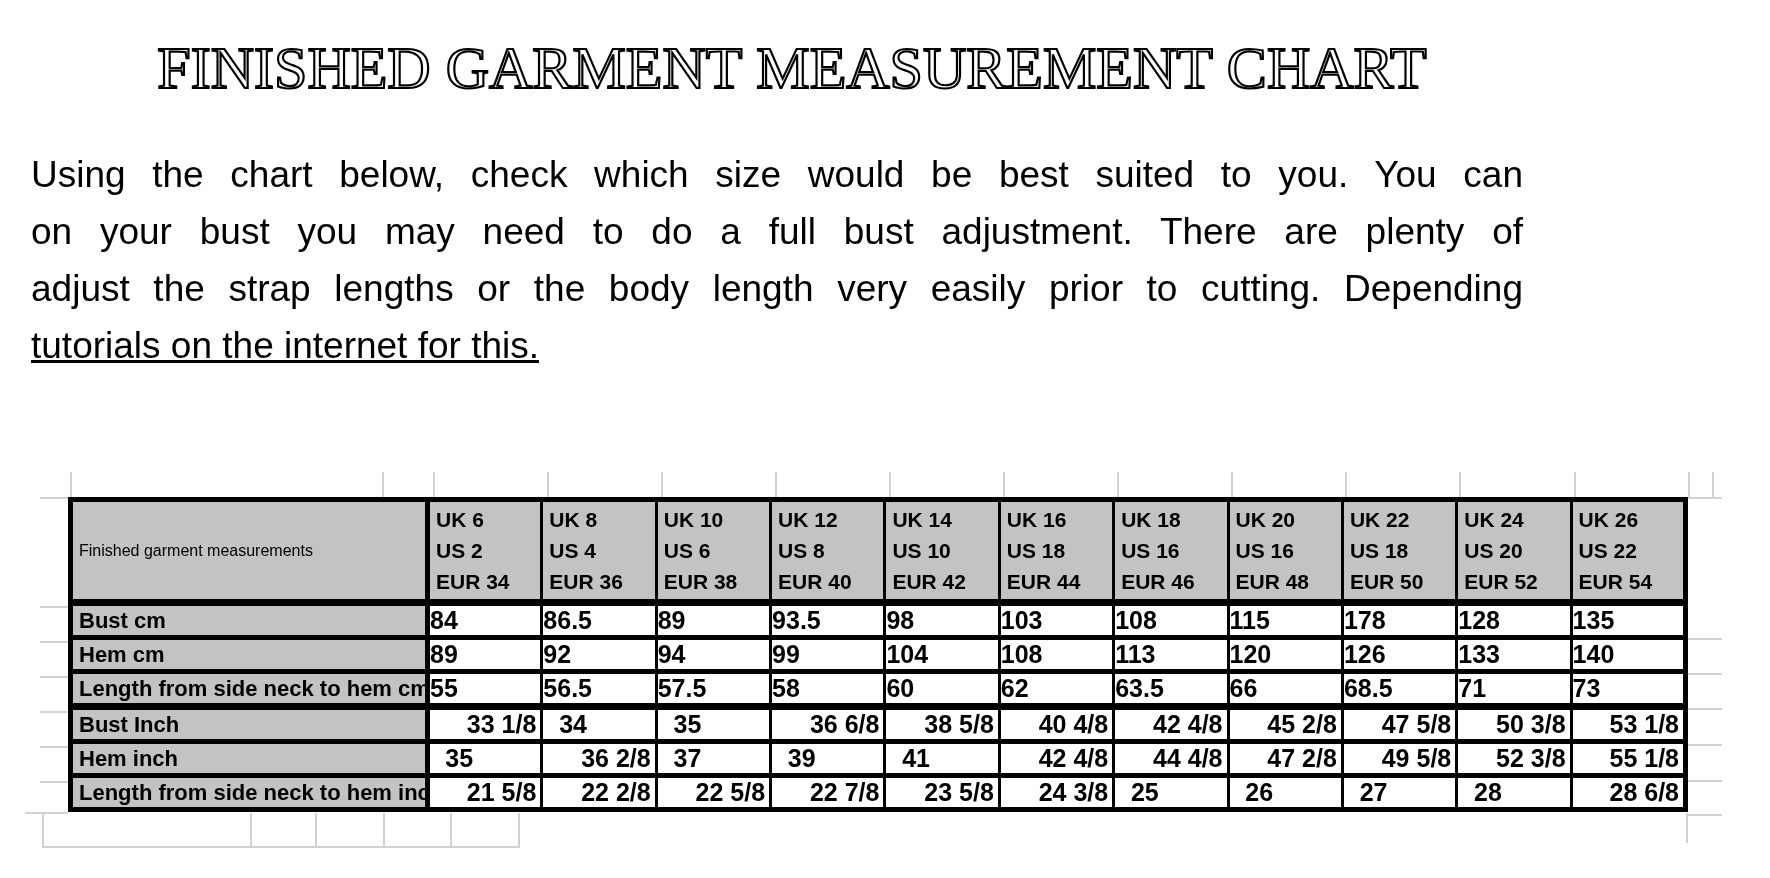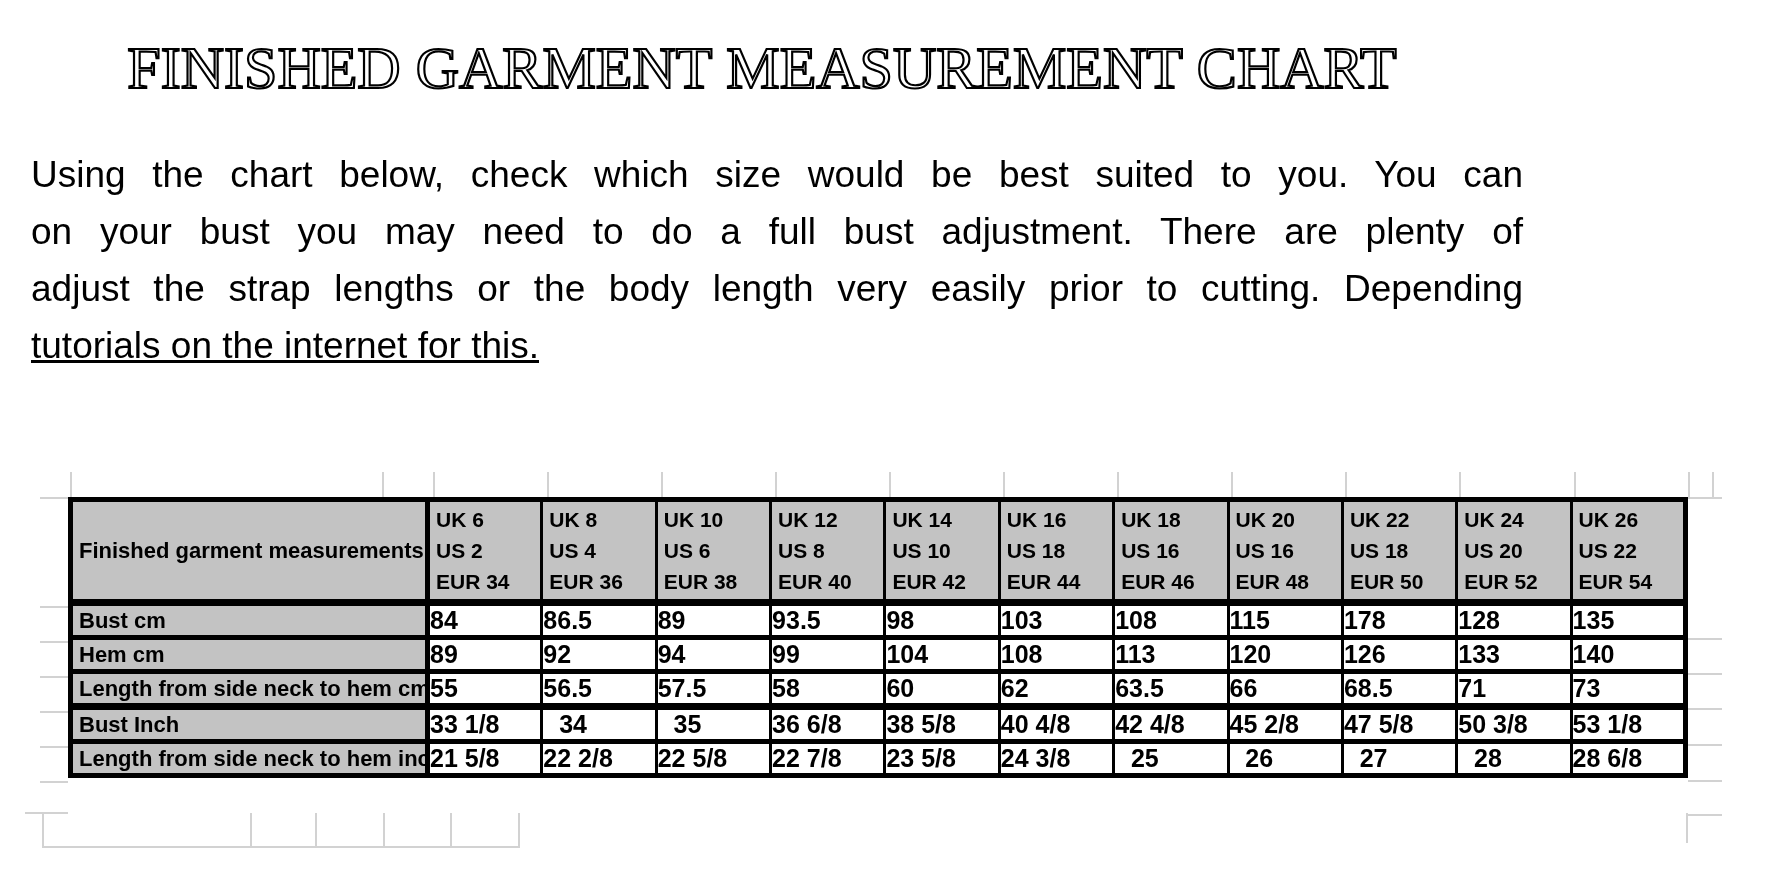--- a/index.html
+++ b/index.html
@@ -8,21 +8,21 @@
     position: relative;
     background: #ffffff;
     font-family: "Liberation Sans", sans-serif;
     color: #000;
     overflow: hidden;
   }
 
   
   .doc-title {
     position: absolute;
-    top: 34px; left: 16px; width: 1492px;
+    top: 34px; left: 46px; width: 1492px;
     text-align: center;
     font-family: "Liberation Serif", "DejaVu Serif", serif;
     font-size: 60px;
     font-weight: 400;
     letter-spacing: 0px;
     color: #ffffff;
     -webkit-text-stroke: 2.2px #000000;
     text-stroke: 2.2px #000000;
     white-space: nowrap;
   }
@@ -59,22 +59,22 @@
   }
   .sheet-table thead th { border-bottom-width: 7px; }
   .sheet-table tr.section-end td { border-bottom-width: 7px; }
   .corner-cell, .label-cell { border-right-width: 5px !important; }
 
   .corner-cell {
     background: #c3c3c3;
     width: 357px;
     text-align: left;
     vertical-align: middle;
-    font-size: 22px;
-    font-weight: 700;
+    font-size: 16px;
+    font-weight: 400;
     padding-left: 6px;
     white-space: nowrap;
   }
   .size-cell {
     background: #c3c3c3;
     height: 100px;
     text-align: left;
     vertical-align: middle;
     font-size: 21px;
     font-weight: 600;
@@ -91,21 +91,21 @@
     white-space: nowrap;
   }
   .value-cell {
     height: 28px;
     background: #fff;
     font-size: 25px;
     font-weight: 600;
     white-space: nowrap;
   }
   .v-cm   { text-align: left; }
-  .v-frac { text-align: left; padding-right: 4px; }
+  .v-frac { text-align: right; padding-right: 4px; }
   .v-int  { text-align: center; padding-right: 52px; }
 </style>
 </head>
 <body>
 
 <div class="doc-title">FINISHED GARMENT MEASUREMENT CHART</div>
 
 <div class="intro">
   <div class="line">Using the chart below, check which size would be best suited to you. You can</div>
   <div class="line">on your bust you may need to do a full bust adjustment. There are plenty of</div>
@@ -269,20 +269,34 @@
         <td class="value-cell v-frac">36 6/8</td>
         <td class="value-cell v-frac">38 5/8</td>
         <td class="value-cell v-frac">40 4/8</td>
         <td class="value-cell v-frac">42 4/8</td>
         <td class="value-cell v-frac">45 2/8</td>
         <td class="value-cell v-frac">47 5/8</td>
         <td class="value-cell v-frac">50 3/8</td>
         <td class="value-cell v-frac">53 1/8</td>
       </tr>
       <tr>
+        <td class="label-cell">Hem inch</td>
+        <td class="value-cell v-int">35</td>
+        <td class="value-cell v-frac">36 2/8</td>
+        <td class="value-cell v-int">37</td>
+        <td class="value-cell v-int">39</td>
+        <td class="value-cell v-int">41</td>
+        <td class="value-cell v-frac">42 4/8</td>
+        <td class="value-cell v-frac">44 4/8</td>
+        <td class="value-cell v-frac">47 2/8</td>
+        <td class="value-cell v-frac">49 5/8</td>
+        <td class="value-cell v-frac">52 3/8</td>
+        <td class="value-cell v-frac">55 1/8</td>
+      </tr>
+      <tr>
         <td class="label-cell">Length from side neck to hem inch</td>
         <td class="value-cell v-frac">21 5/8</td>
         <td class="value-cell v-frac">22 2/8</td>
         <td class="value-cell v-frac">22 5/8</td>
         <td class="value-cell v-frac">22 7/8</td>
         <td class="value-cell v-frac">23 5/8</td>
         <td class="value-cell v-frac">24 3/8</td>
         <td class="value-cell v-int">25</td>
         <td class="value-cell v-int">26</td>
         <td class="value-cell v-int">27</td>

